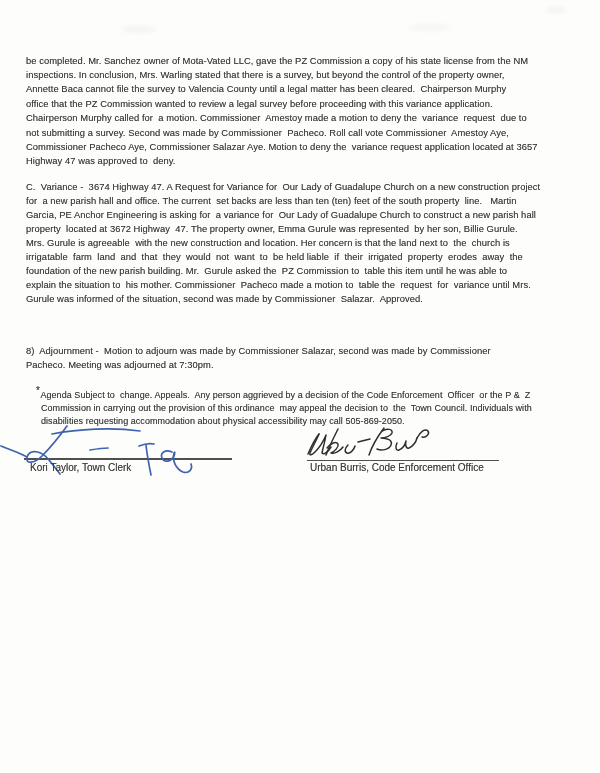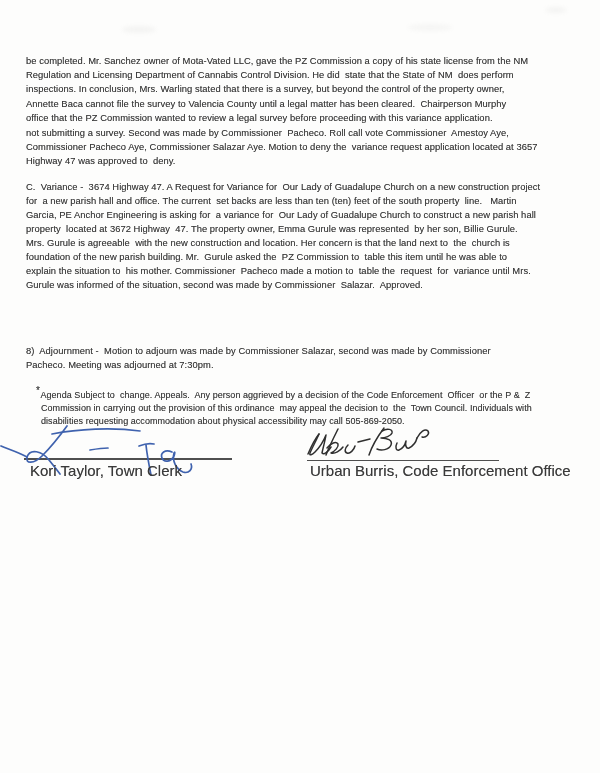--- a/index.html
+++ b/index.html
@@ -21,55 +21,56 @@
     text-shadow:0 0 0.4px rgba(58,58,58,0.55);
   }
   #item-c .line, #item-7 .line { line-height:14px; }
   #footnote { left:41px; }
   #footnote .line { font-size:9px; line-height:13.2px; }
   .fn-star { font-size:10px; vertical-align:4px; margin-left:-5px; margin-right:0.5px; }
   .sig-svg { position:absolute; pointer-events:none; }
   .sig-line { position:absolute; height:1.6px; background:#4f4f4f; }
   .sig-name {
     position:absolute;
-    font-size:15px;
+    font-size:10px;
     white-space:pre;
     text-shadow:0 0 0.4px rgba(58,58,58,0.55);
   }
   .smudge { position:absolute; border-radius:50%; filter:blur(2px); background:#9a9a96; }
   #smudge-1 { left:122px; top:26px; width:34px; height:7px; opacity:0.09; }
   #smudge-2 { left:408px; top:24px; width:44px; height:7px; opacity:0.07; }
   #smudge-3 { left:545px; top:7px;  width:22px; height:6px; opacity:0.09; }
 </style>
 </head>
 <body>
 
 <div class="page">
 
   <div class="smudge" id="smudge-1"></div>
   <div class="smudge" id="smudge-2"></div>
   <div class="smudge" id="smudge-3"></div>
 
   <div class="para" id="continuation" style="top:53.5px;">
     <div class="line">be completed. Mr. Sanchez owner of Mota-Vated LLC, gave the PZ Commission a copy of his state license from the NM</div>
-    <div class="line">Regulation and Licensing Department of Cannabis Control Division. He did  state that the State of NM  does perform</div>
     <div class="line">inspections. In conclusion, Mrs. Warling stated that there is a survey, but beyond the control of the property owner,</div>
     <div class="line">Annette Baca cannot file the survey to Valencia County until a legal matter has been cleared.  Chairperson Murphy</div>
     <div class="line">office that the PZ Commission wanted to review a legal survey before proceeding with this variance application.</div>
+    <div class="line">Chairperson Murphy called for  a motion. Commissioner  Amestoy made a motion to deny the  variance  request  due to</div>
     <div class="line">not submitting a survey. Second was made by Commissioner  Pacheco. Roll call vote Commissioner  Amestoy Aye,</div>
     <div class="line">Commissioner Pacheco Aye, Commissioner Salazar Aye. Motion to deny the  variance request application located at 3657</div>
     <div class="line">Highway 47 was approved to  deny.</div>
   </div>
 
   <div class="para" id="item-c" style="top:180px;">
     <div class="line">C.  Variance -  3674 Highway 47. A Request for Variance for  Our Lady of Guadalupe Church on a new construction project</div>
     <div class="line">for  a new parish hall and office. The current  set backs are less than ten (ten) feet of the south property  line.   Martin</div>
     <div class="line">Garcia, PE Anchor Engineering is asking for  a variance for  Our Lady of Guadalupe Church to construct a new parish hall</div>
     <div class="line">property  located at 3672 Highway  47. The property owner, Emma Gurule was represented  by her son, Billie Gurule.</div>
     <div class="line">Mrs. Gurule is agreeable  with the new construction and location. Her concern is that the land next to  the  church is</div>
+    <div class="line">irrigatable  farm  land  and  that  they  would  not  want  to  be held liable  if  their  irrigated  property  erodes  away  the</div>
     <div class="line">foundation of the new parish building. Mr.  Gurule asked the  PZ Commission to  table this item until he was able to</div>
     <div class="line">explain the situation to  his mother. Commissioner  Pacheco made a motion to  table the  request  for  variance until Mrs.</div>
     <div class="line">Gurule was informed of the situation, second was made by Commissioner  Salazar.  Approved.</div>
   </div>
 
 
   <div class="para" id="item-8" style="top:344px;">
     <div class="line">8)  Adjournment -  Motion to adjourn was made by Commissioner Salazar, second was made by Commissioner</div>
     <div class="line">Pacheco. Meeting was adjourned at 7:30pm.</div>
   </div>

